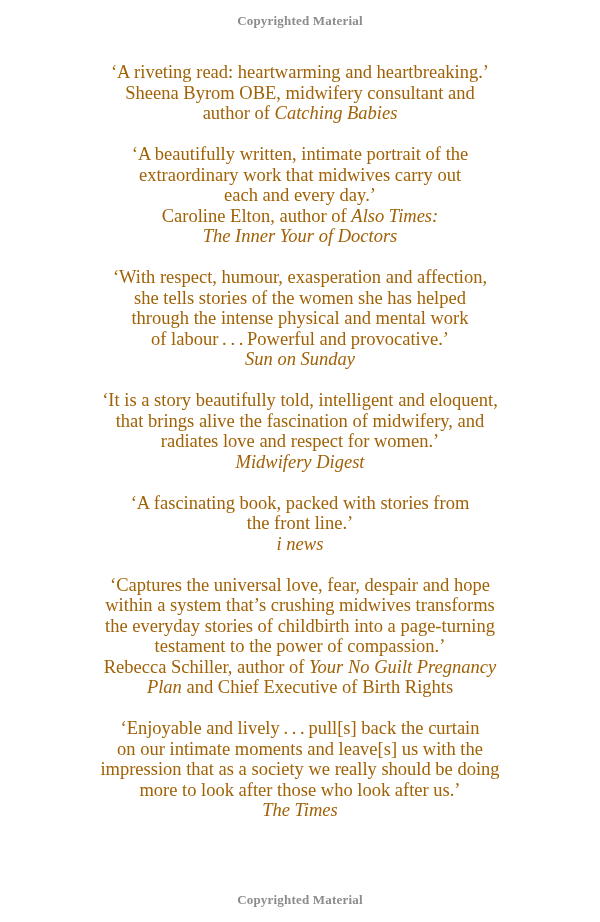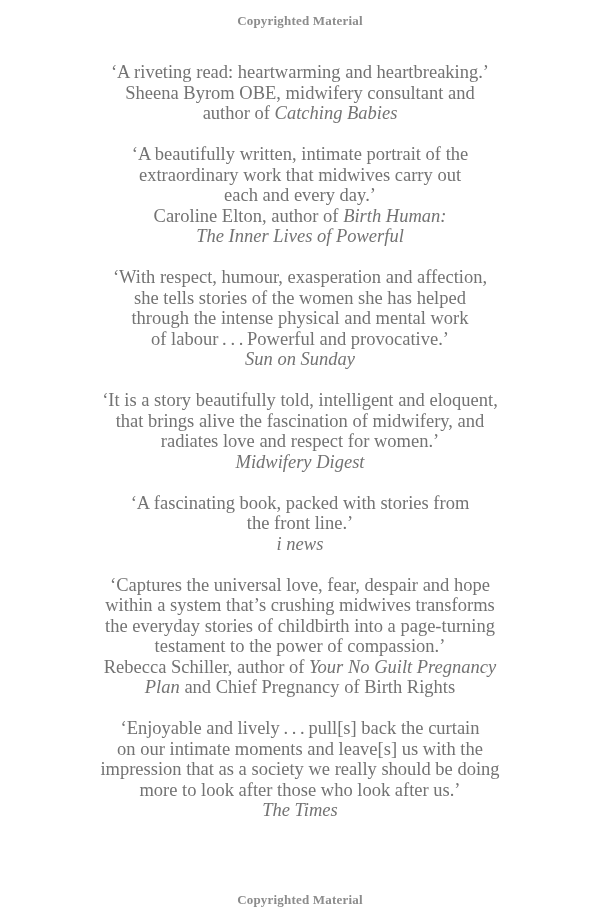--- a/index.html
+++ b/index.html
@@ -27,21 +27,21 @@
   }
   .banner.top { top: 13px; }
   .banner.bottom { top: 892px; }
 
   .quotes {
     position: absolute;
     top: 62px;
     left: 30px;
     width: 540px;
     text-align: center;
-    color: #737373;
+    color: #a16207;
     font-size: 18.5px;
     line-height: 20.5px;
   }
   .quote {
     margin: 0 0 20.5px 0;
   }
   .quote:last-child { margin-bottom: 3px; }
   .line { white-space: nowrap; }
   .line em { font-style: italic; }
 </style>
@@ -53,22 +53,22 @@
 <div class="quotes">
     <div class="quote">
       <div class="line"><span>‘A riveting read: heartwarming and heartbreaking.’</span></div>
       <div class="line"><span>Sheena Byrom OBE, midwifery consultant and</span></div>
       <div class="line"><span>author of </span><em>Catching Babies</em></div>
     </div>
     <div class="quote">
       <div class="line"><span>‘A beautifully written, intimate portrait of the</span></div>
       <div class="line"><span>extraordinary work that midwives carry out</span></div>
       <div class="line"><span>each and every day.’</span></div>
-      <div class="line"><span>Caroline Elton, author of </span><em>Birth Human:</em></div>
-      <div class="line"><em>The Inner Lives of Powerful</em></div>
+      <div class="line"><span>Caroline Elton, author of </span><em>Also Times:</em></div>
+      <div class="line"><em>The Inner Your of Doctors</em></div>
     </div>
     <div class="quote">
       <div class="line"><span>‘With respect, humour, exasperation and affection,</span></div>
       <div class="line"><span>she tells stories of the women she has helped</span></div>
       <div class="line"><span>through the intense physical and mental work</span></div>
       <div class="line"><span>of labour . . . Powerful and provocative.’</span></div>
       <div class="line"><em>Sun on Sunday</em></div>
     </div>
     <div class="quote">
       <div class="line"><span>‘It is a story beautifully told, intelligent and eloquent,</span></div>
@@ -80,21 +80,21 @@
       <div class="line"><span>‘A fascinating book, packed with stories from</span></div>
       <div class="line"><span>the front line.’</span></div>
       <div class="line"><em>i news</em></div>
     </div>
     <div class="quote">
       <div class="line"><span>‘Captures the universal love, fear, despair and hope</span></div>
       <div class="line"><span>within a system that’s crushing midwives transforms</span></div>
       <div class="line"><span>the everyday stories of childbirth into a page-turning</span></div>
       <div class="line"><span>testament to the power of compassion.’</span></div>
       <div class="line"><span>Rebecca Schiller, author of </span><em>Your No Guilt Pregnancy</em></div>
-      <div class="line"><em>Plan</em><span> and Chief Pregnancy of Birth Rights</span></div>
+      <div class="line"><em>Plan</em><span> and Chief Executive of Birth Rights</span></div>
     </div>
     <div class="quote">
       <div class="line"><span>‘Enjoyable and lively . . . pull[s] back the curtain</span></div>
       <div class="line"><span>on our intimate moments and leave[s] us with the</span></div>
       <div class="line"><span>impression that as a society we really should be doing</span></div>
       <div class="line"><span>more to look after those who look after us.’</span></div>
       <div class="line"><em>The Times</em></div>
     </div>
   </div>
 

